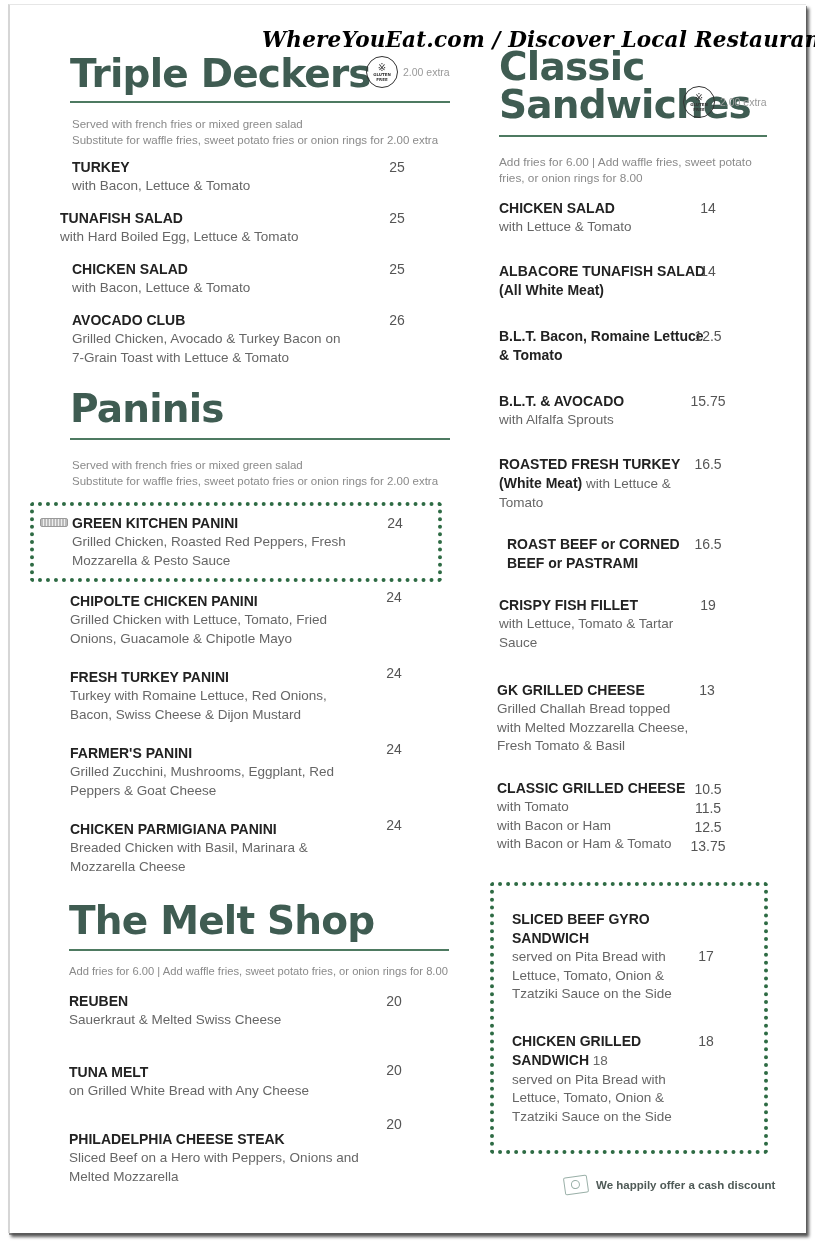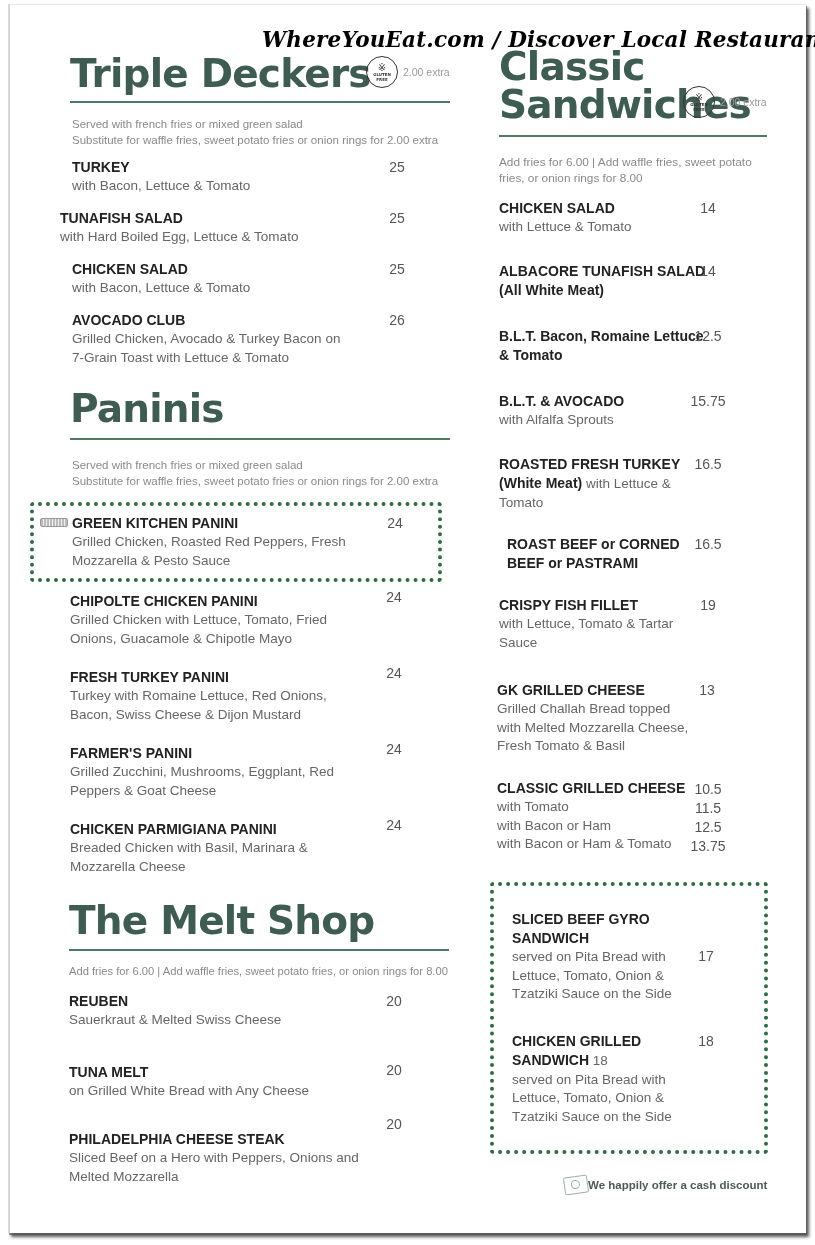--- a/index.html
+++ b/index.html
@@ -24,21 +24,21 @@
               align-items:center; justify-content:center; box-sizing:border-box; }
   .gf-wheat { font-size:10px; line-height:11px; color:#333; }
   .gf-text { font-size:4px; line-height:4.5px; font-weight:bold; color:#333; text-align:center; }
   .gf-extra { font-family:"Liberation Sans", sans-serif; font-size:10.5px; color:#9a9a9a; margin-left:5px; margin-top:0; }
   .dotbox { position:absolute; border:4px dotted #2e6b44; border-radius:4px; box-sizing:border-box; }
   .panini-icon { position:absolute; left:40px; top:518px; width:26px; height:7px; border:1px solid #999;
                  border-radius:2px; background:repeating-linear-gradient(90deg,#bbb 0 2px,#eee 2px 3px); }
   .footer { position:absolute; left:564px; top:1176px; display:flex; align-items:center; }
   .cash-icon { width:22px; height:16px; border:1.5px solid #9ab0a8; border-radius:2px; position:relative; transform:rotate(-8deg); }
   .cash-icon::after { content:""; position:absolute; left:6px; top:3px; width:7px; height:7px; border:1px solid #9ab0a8; border-radius:50%; }
-  .footer-text { font-family:"Liberation Sans", sans-serif; font-weight:bold; font-size:11.5px; color:#4f5a57; }
+  .footer-text { margin-left:8px; font-family:"Liberation Sans", sans-serif; font-weight:bold; font-size:11.5px; color:#4f5a57; }
 </style>
 </head>
 <body>
 
 <div class="page"></div>
 
 <div class="watermark">WhereYouEat.com / Discover Local Restaurants</div>
 
 <h2 class="sec-title" style="left:70px;top:55px;">Triple Deckers</h2>
 <div class="gf" style="left:366px;top:56px;">

